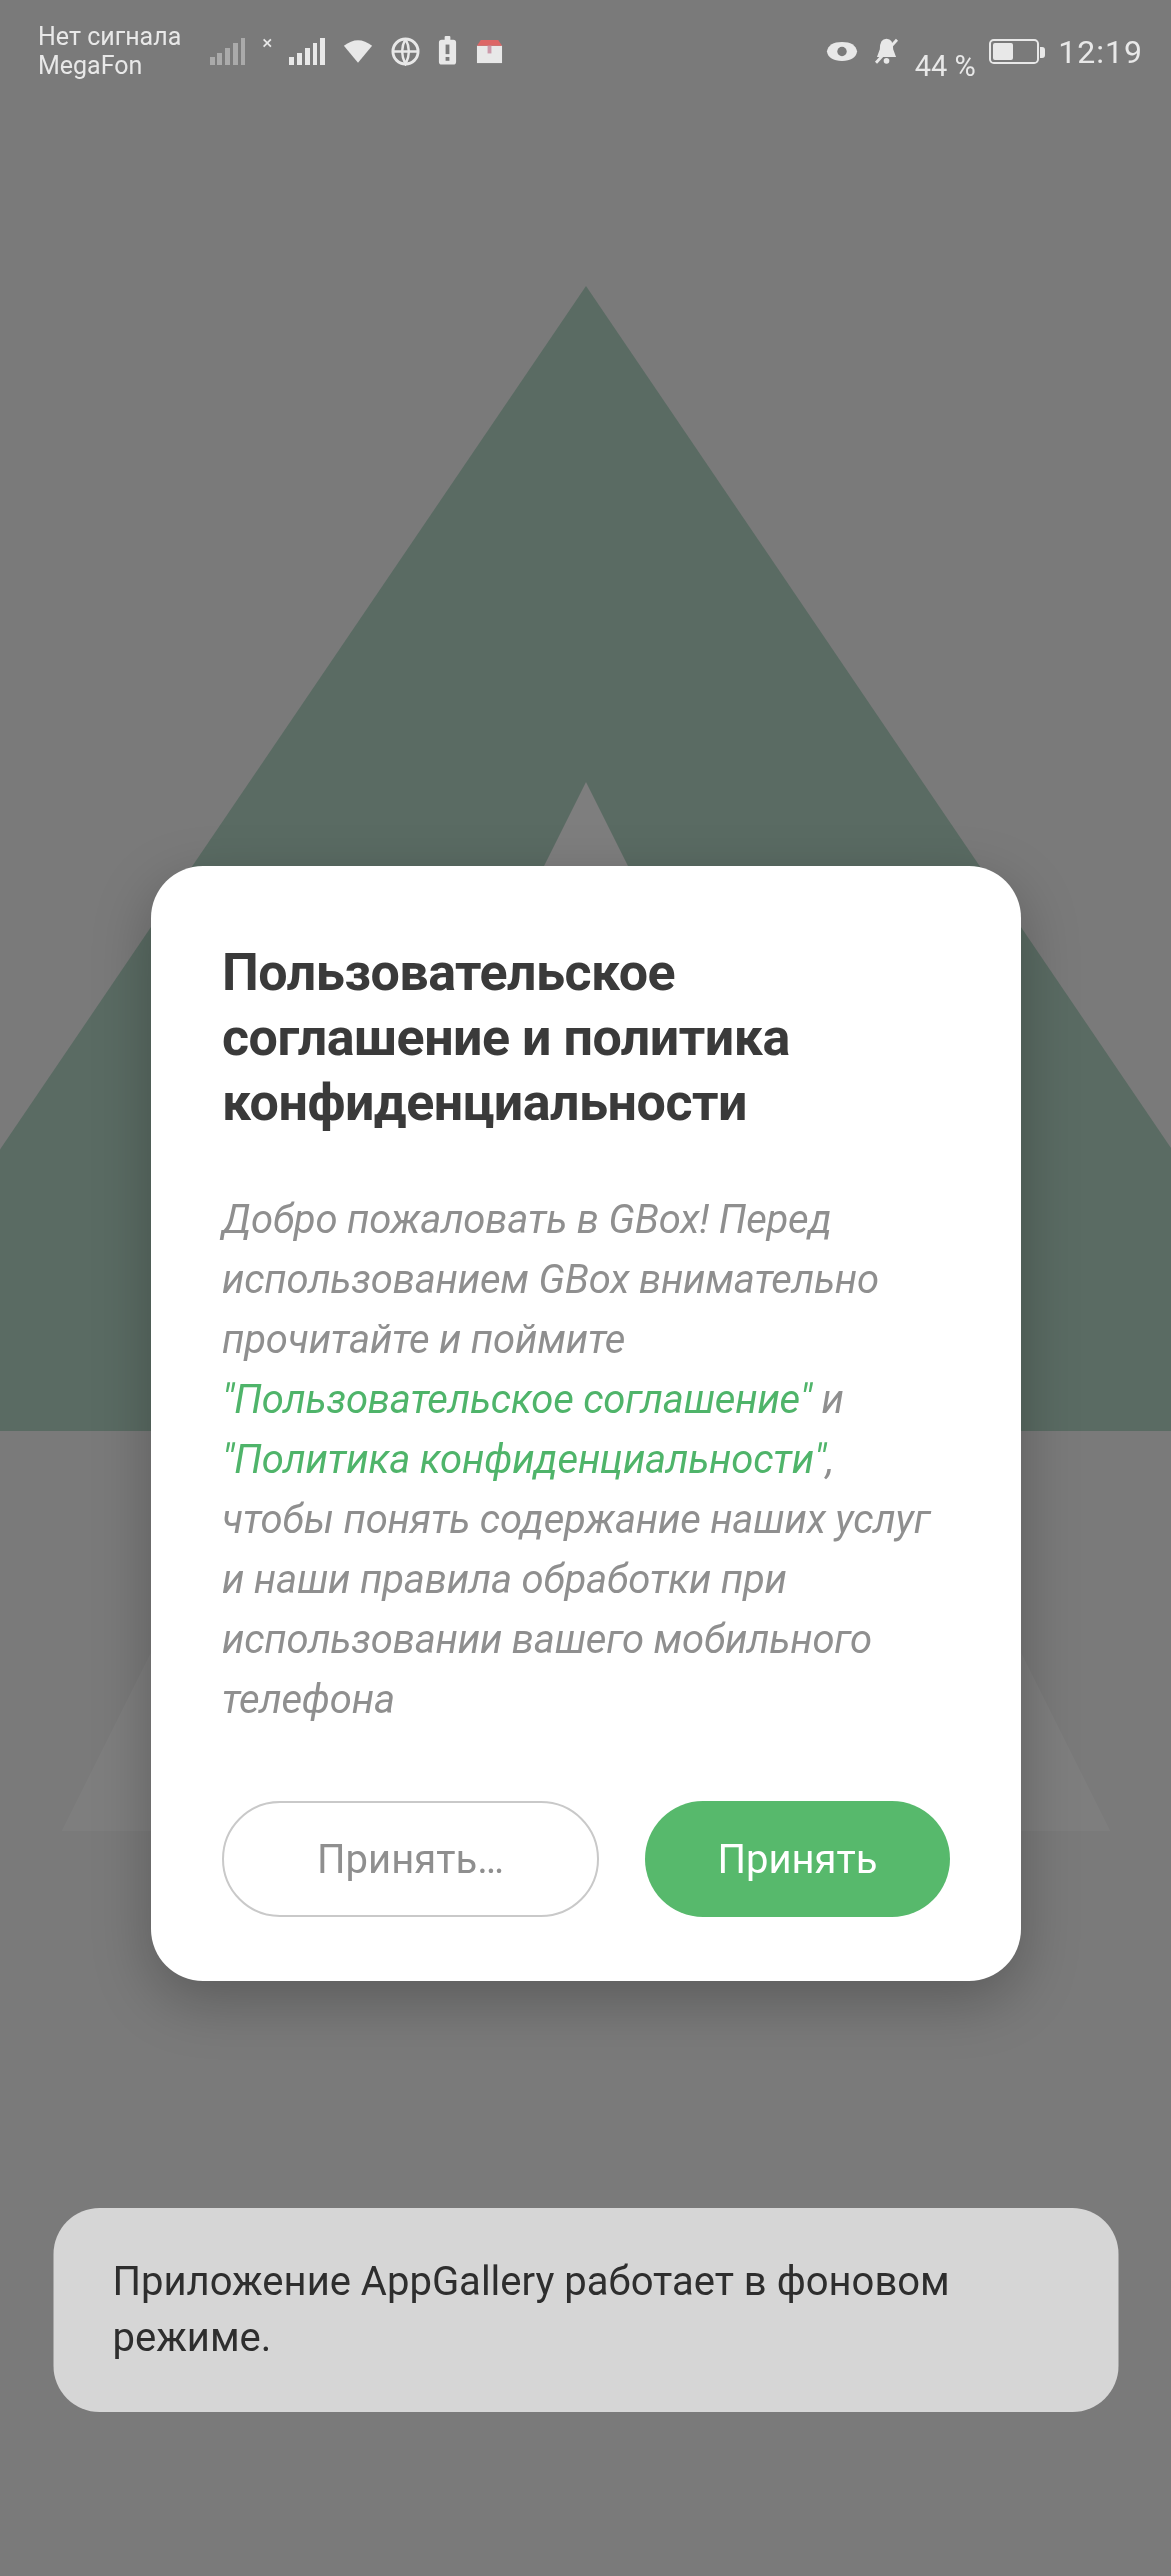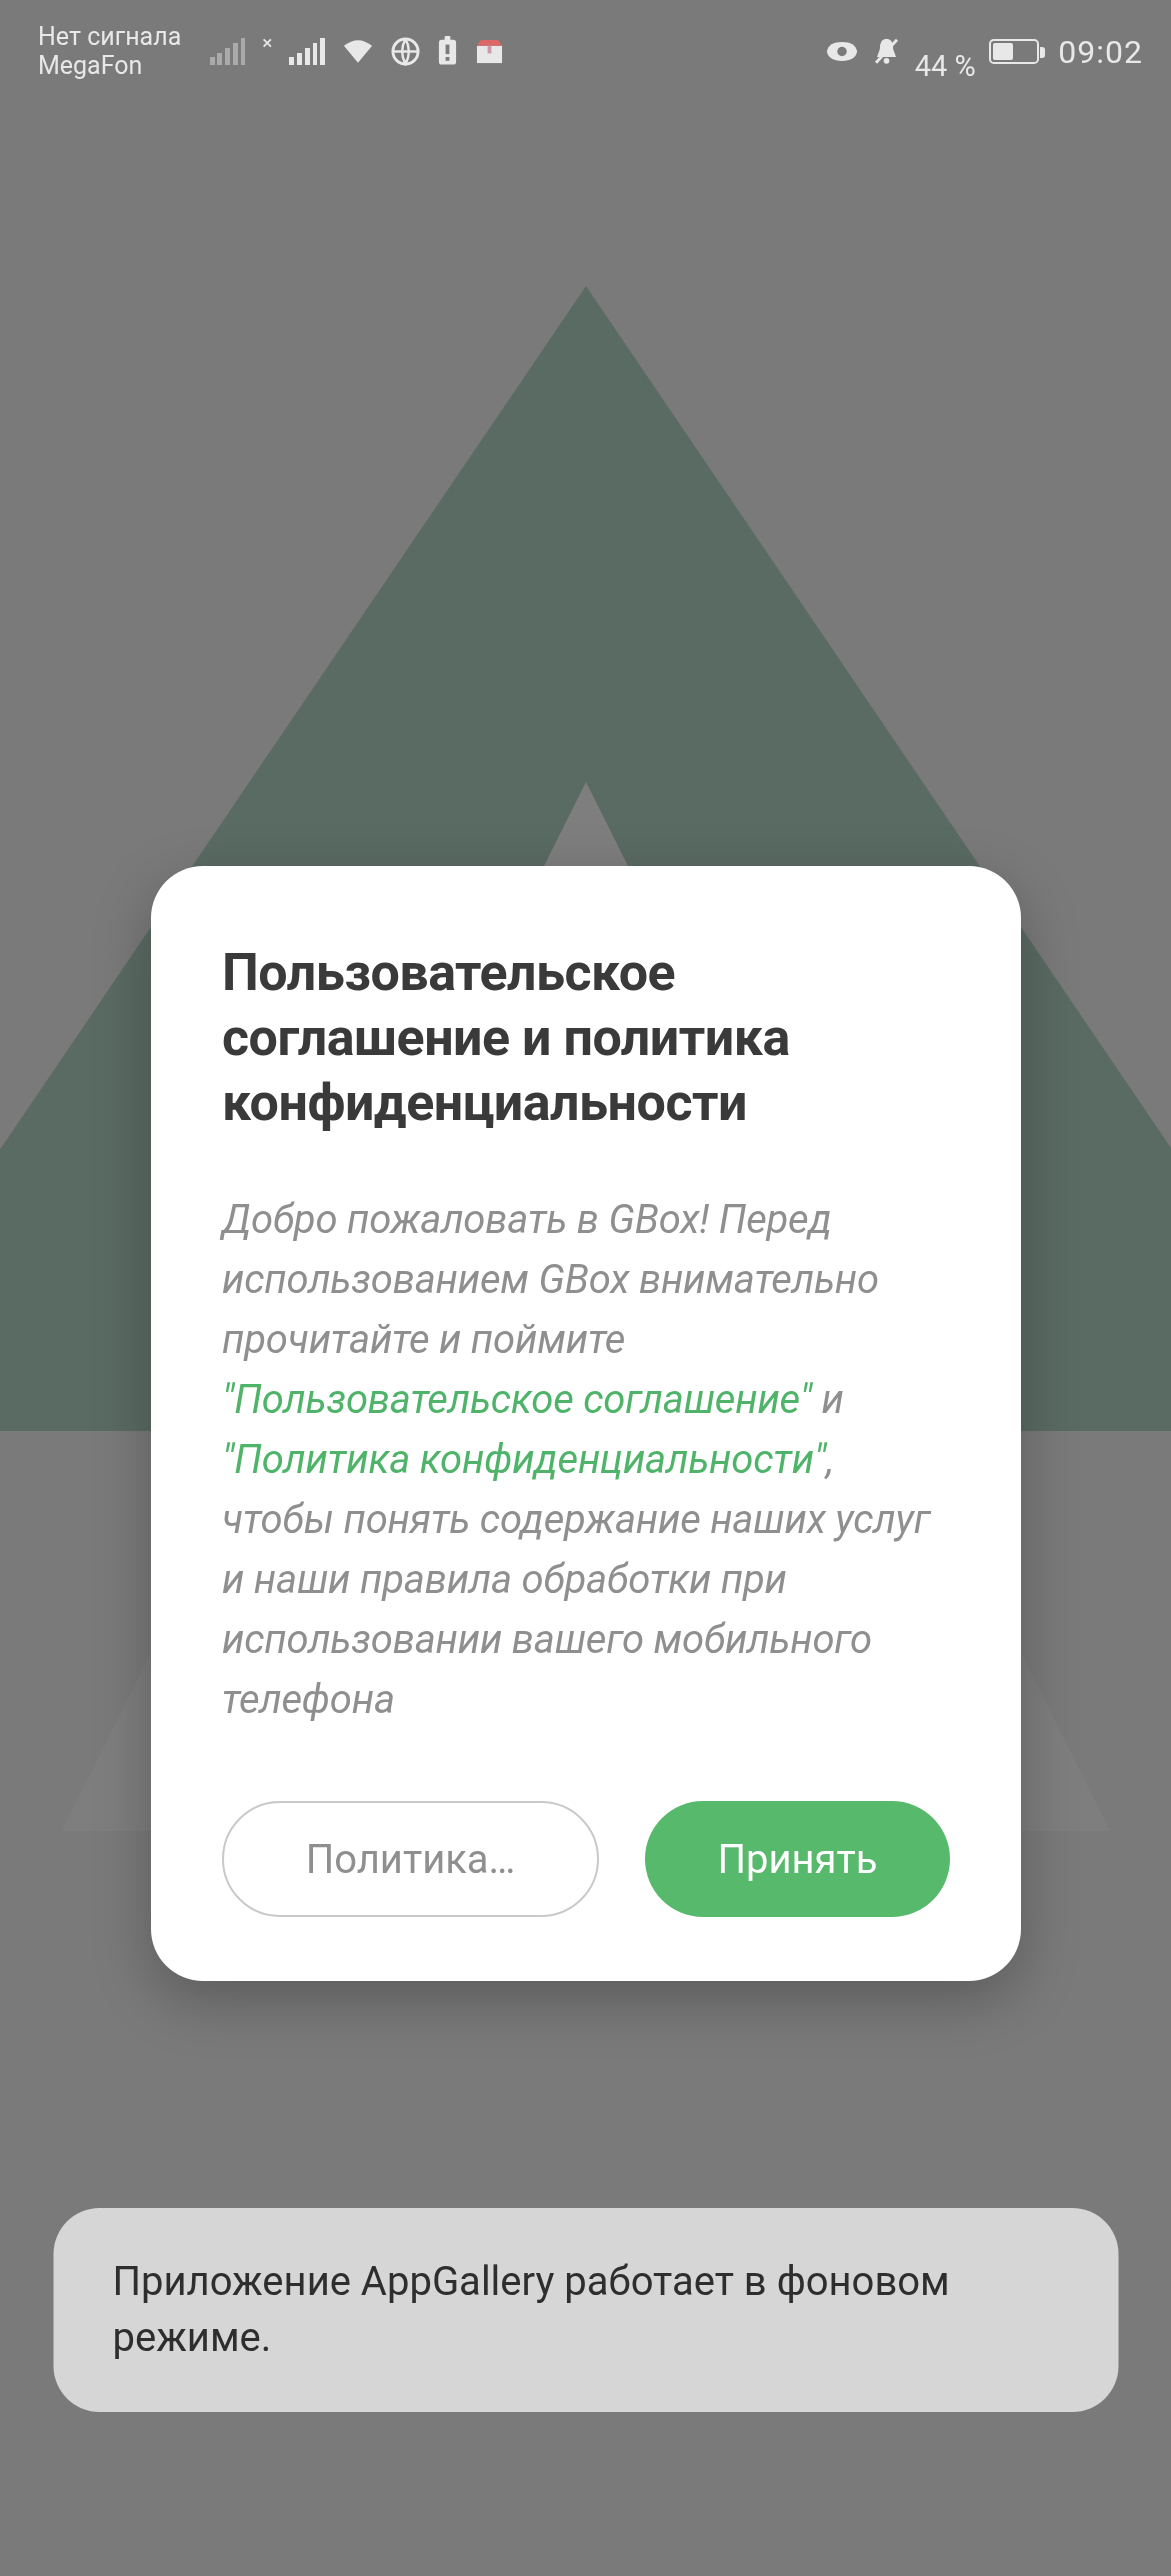--- a/index.html
+++ b/index.html
@@ -250,32 +250,32 @@
       <svg width="29" height="30.5" viewBox="0 0 30 32">
           <path d="M15 3 Q22 3 22 14 L25 22 H5 L8 14 Q8 3 15 3 Z" fill="#e8e8e8"></path>
           <circle cx="15" cy="26" r="3" fill="#e8e8e8"></circle>
           <line x1="4" y1="28" x2="26" y2="4" stroke="#e8e8e8" stroke-width="3"></line>
         </svg>
     </span>
     <span class="pct">44 %</span>
     <span class="batt">
         <span class="batt-fill"></span>
       </span>
-    <span class="time">09:02</span>
+    <span class="time">12:19</span>
   </div>
 </div>
 
 <div class="dialog">
   <div class="dialog-title">Пользовательское соглашение и политика конфиденциальности</div>
   <div class="dialog-body">
     <span>Добро пожаловать в GBox! Перед использованием GBox внимательно прочитайте и поймите </span><span class="link">"Пользовательское соглашение"</span><span> и </span><span class="link">"Политика конфиденциальности"</span><span>, чтобы понять содержание наших услуг и наши правила обработки при использовании вашего мобильного телефона</span>
   </div>
   <div class="dialog-buttons">
     <div class="btn btn-decline">
-      <span>Политика…</span>
+      <span>Принять…</span>
     </div>
     <div class="btn btn-accept">
       <span>Принять</span>
     </div>
   </div>
 </div>
 
 <div class="toast">
   <span>Приложение AppGallery работает в фоновом режиме.</span>
 </div>

